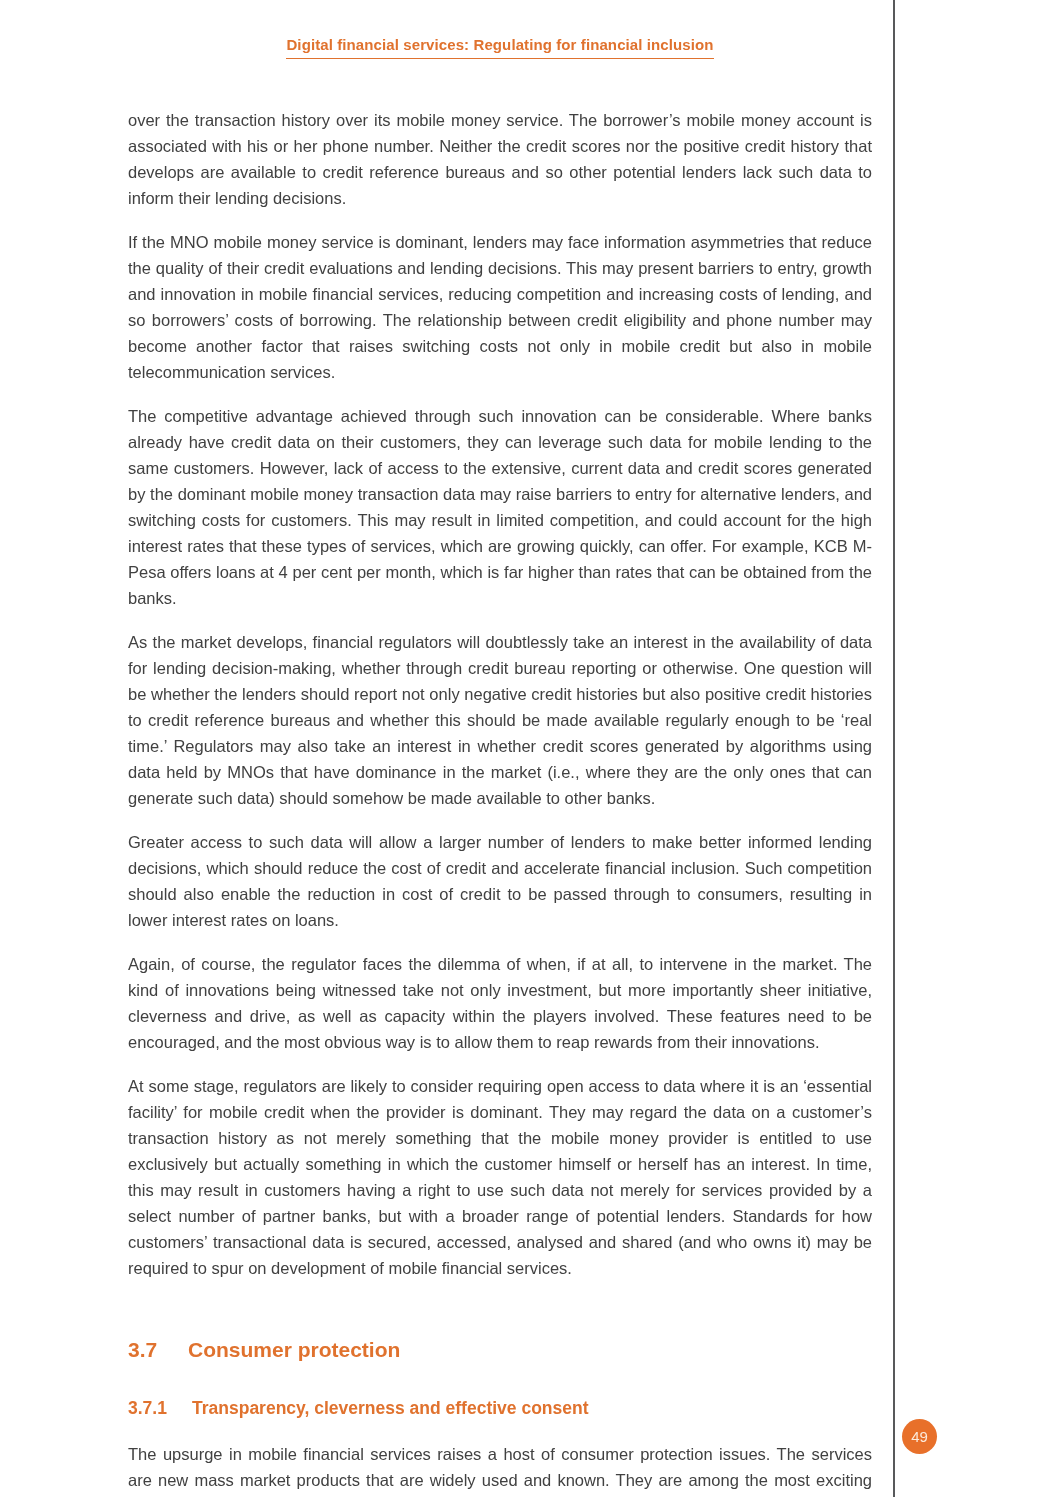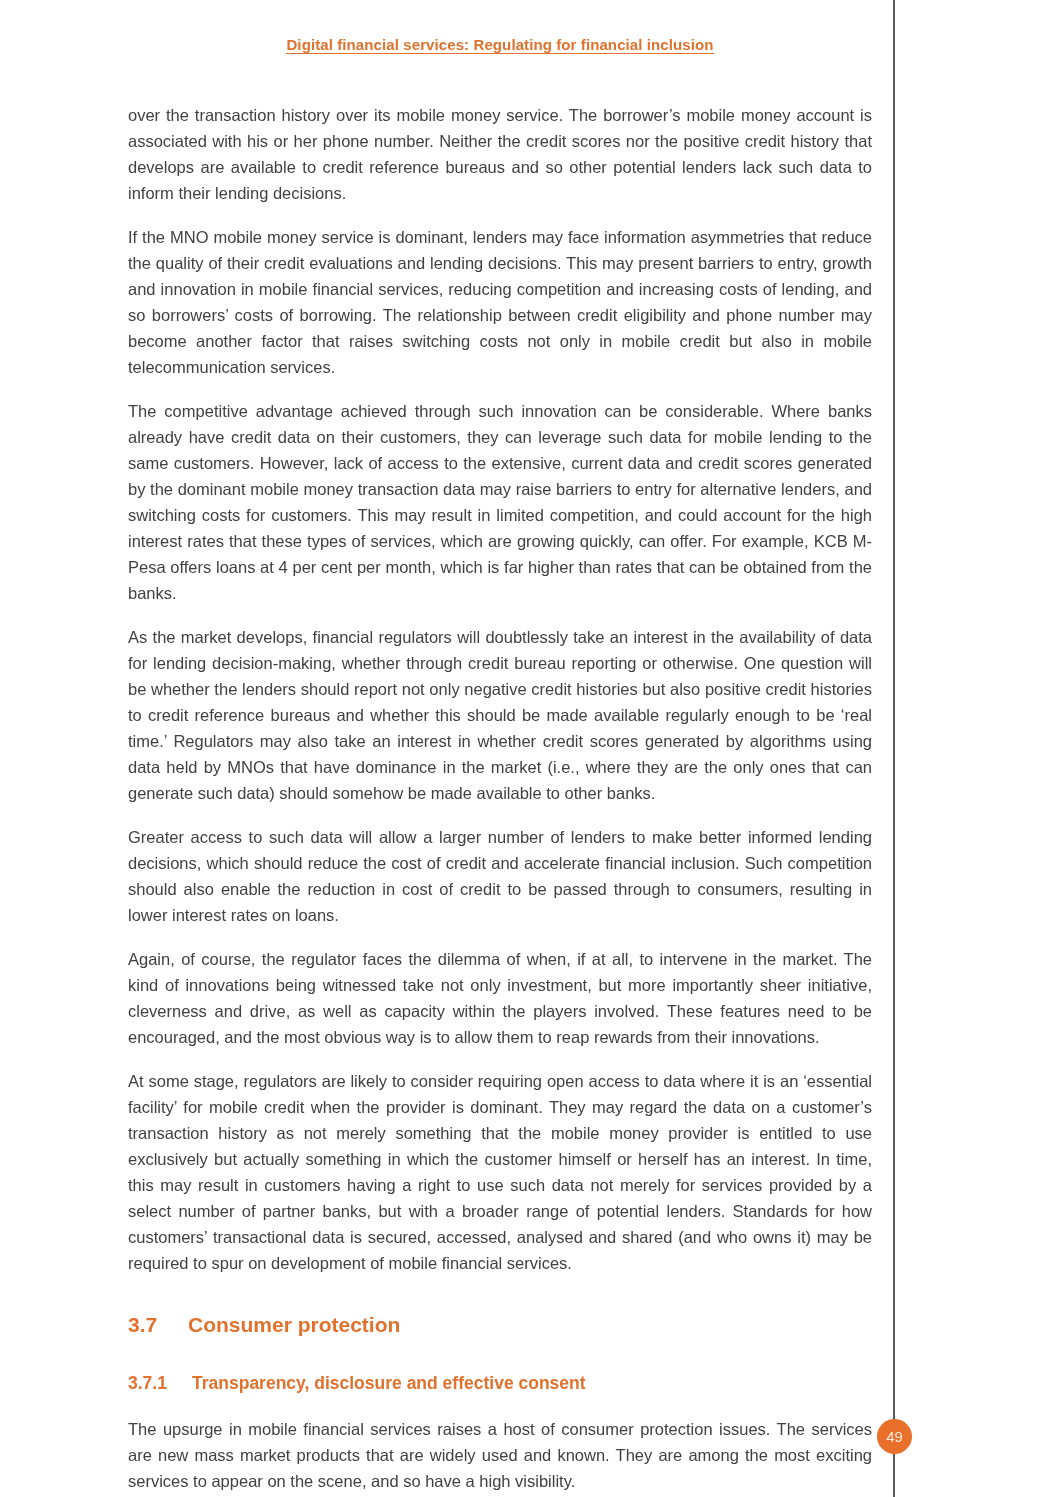--- a/index.html
+++ b/index.html
@@ -21,21 +21,21 @@
   .sidebar-line {
     position: absolute;
     top: 0;
     bottom: 0;
     left: 893px;
     width: 2px;
     background: var(--sidebar-line);
   }
   .page-badge {
     position: absolute;
-    left: 877px;
+    left: 902px;
     top: 1419px;
     width: 35px;
     height: 35px;
     border-radius: 50%;
     background: var(--badge-orange);
     color: #fbeadb;
     display: flex;
     align-items: center;
     justify-content: center;
     font-size: 15px;
@@ -50,34 +50,35 @@
   .header-wrap {
     text-align: center;
     margin-top: 36px;
   }
   .header-title {
     display: inline-block;
     color: var(--accent-orange);
     font-size: 15px;
     font-weight: 600;
     letter-spacing: 0.1px;
+    padding-bottom: 5px;
     border-bottom: 1px solid var(--accent-orange);
   }
   .body-text p {
     font-size: 16.5px;
     line-height: 26px;
     color: var(--body-text);
     text-align: justify;
     margin: 0 0 18px 0;
   }
   .body-text p.first {
     margin-top: 48px;
   }
   .section-heading {
-    margin-top: 36px;
+    margin-top: 56px;
     color: var(--accent-orange);
     font-weight: bold;
     font-size: 21px;
     line-height: 26px;
   }
   .section-heading .heading-num {
     display: inline-block;
     width: 60px;
   }
   .subsection-heading {
@@ -117,19 +118,19 @@
     <p>As the market develops, financial regulators will doubtlessly take an interest in the availability of data for lending decision-making, whether through credit bureau reporting or otherwise. One question will be whether the lenders should report not only negative credit histories but also positive credit histories to credit reference bureaus and whether this should be made available regularly enough to be ‘real time.’ Regulators may also take an interest in whether credit scores generated by algorithms using data held by MNOs that have dominance in the market (i.e., where they are the only ones that can generate such data) should somehow be made available to other banks.</p>
     <p>Greater access to such data will allow a larger number of lenders to make better informed lending decisions, which should reduce the cost of credit and accelerate financial inclusion. Such competition should also enable the reduction in cost of credit to be passed through to consumers, resulting in lower interest rates on loans.</p>
     <p>Again, of course, the regulator faces the dilemma of when, if at all, to intervene in the market. The kind of innovations being witnessed take not only investment, but more importantly sheer initiative, cleverness and drive, as well as capacity within the players involved. These features need to be encouraged, and the most obvious way is to allow them to reap rewards from their innovations.</p>
     <p>At some stage, regulators are likely to consider requiring open access to data where it is an ‘essential facility’ for mobile credit when the provider is dominant. They may regard the data on a customer’s transaction history as not merely something that the mobile money provider is entitled to use exclusively but actually something in which the customer himself or herself has an interest. In time, this may result in customers having a right to use such data not merely for services provided by a select number of partner banks, but with a broader range of potential lenders. Standards for how customers’ transactional data is secured, accessed, analysed and shared (and who owns it) may be required to spur on development of mobile financial services.</p>
 
     <div class="section-heading">
       <span class="heading-num">3.7</span><span>Consumer protection</span>
     </div>
 
     <div class="subsection-heading">
-      <span class="heading-num">3.7.1</span><span>Transparency, disclosure and effective consent</span>
+      <span class="heading-num">3.7.1</span><span>Transparency, cleverness and effective consent</span>
     </div>
 
     <p class="closing">The upsurge in mobile financial services raises a host of consumer protection issues. The services are new mass market products that are widely used and known. They are among the most exciting services to appear on the scene, and so have a high visibility.</p>
   </div>
 
 </div>
 
 </body></html>

